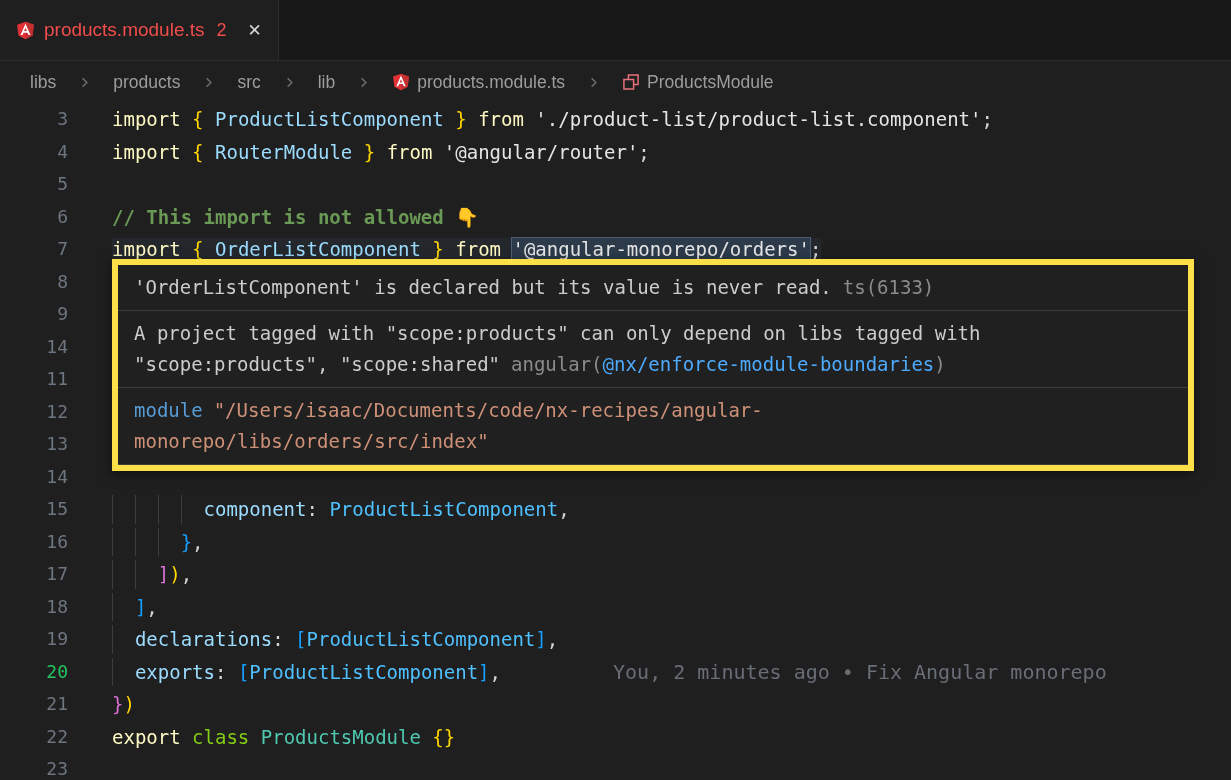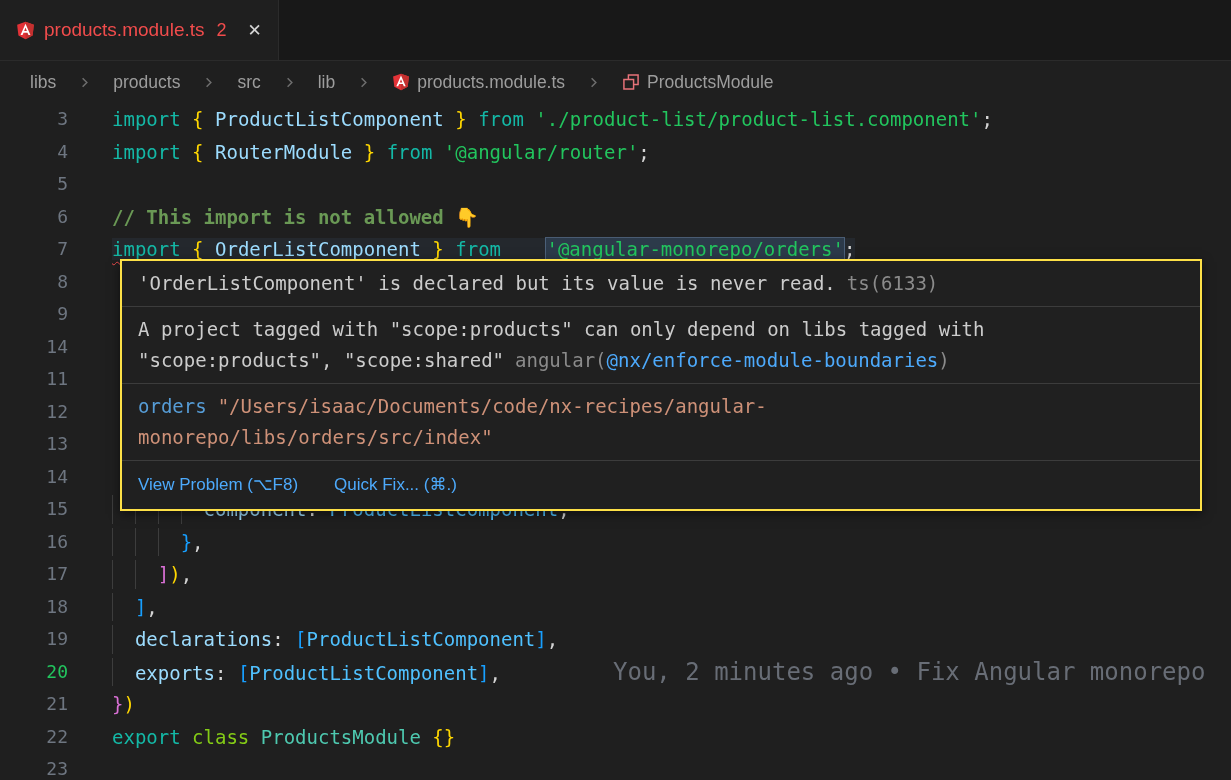--- a/index.html
+++ b/index.html
@@ -39,55 +39,54 @@
     position:absolute; top:103px; left:0; right:0; bottom:0;
     font-family:"DejaVu Sans Mono","Liberation Mono",monospace;
     font-size:19px; line-height:32.5px;
   }
   .gutter { position:absolute; left:0; top:0; width:68px; text-align:right; color:#6e7681; font-size:18px; }
   .ln { height:32.5px; line-height:32.5px; }
   .ln.active { color:#22c55e; }
   .code { position:absolute; left:112px; top:0; right:0; white-space:pre; color:#d4d4d4; }
   .row { position:relative; height:32.5px; }
 
-  .kw  { color:#14b8a6; }
+  .kw  { color:#fef9c3; }
   .kwb { color:#84cc16; }
   .id  { color:#9cdcfe; }
   .cls { color:#4fc1ff; }
   .typ { color:#4ec9b0; }
-  .str { color:#22c55e; }
+  .str { color:#e5e5e5; }
   .cmt { color:#6a9955;font-weight:bold; }
   .pun { color:#d4d4d4; }
   .b1  { color:#ffd700; }
   .b2  { color:#da70d6; }
   .b3  { color:#179fff; }
   .emoji { color:#f2c55c; }
 
   .stmt.err {
     background:rgba(86,134,190,0.09);
     text-decoration:underline wavy #f14c4c 1px;
     text-underline-offset:5px;
     text-decoration-skip-ink:none;
   }
   .hlbox {
     background:rgba(78,128,190,0.20);
     outline:1px solid rgba(125,165,215,0.45);
-    margin-left:34px;
   }
 
   .guides {
     position:absolute; left:0; top:2px; bottom:2px;
     background:repeating-linear-gradient(to right,#3d3d3d 0,#3d3d3d 1px,transparent 1px,transparent 2ch);
   }
-  .blame { color:#686d76; font-size:24px; margin-left:112px; }
+  .blame { color:#686d76; font-size:20px; margin-left:112px; }
 
   
   .hover {
-    position:absolute; left:120px; top:259px; width:1082px; z-index:10;
-    background:#202020; border:2px solid #fde047;
+    position:absolute; left:112px; top:259px; width:1082px; z-index:10;
+    background:#202020; border:6px solid #fde047;
     box-shadow:0 3px 10px rgba(0,0,0,0.5);
     font-family:"DejaVu Sans Mono","Liberation Mono",monospace;
     font-size:19px; line-height:31px; color:#cccccc;
   }
   .hsec { padding:7px 16px; border-bottom:1px solid #3c3c3c; }
   .gray { color:#8b8b8b; }
   .src  { margin-left:11px; }
   .hlink { color:#4daafc; cursor:pointer; }
   .hkw { color:#569cd6; margin-right:11px; }
   .hstr { color:#ce9178; }
@@ -207,20 +206,16 @@
   <div class="hsec">
     <span>'OrderListComponent' is declared but its value is never read.</span><span class="gray src">ts(6133)</span>
   </div>
   <div class="hsec">
     <div class="sec2">
       <span>A project tagged with "scope:products" can only depend on libs tagged with "scope:products", "scope:shared"</span><span class="gray src">angular(</span><span class="hlink">@nx/enforce-module-boundaries</span><span class="gray">)</span>
     </div>
   </div>
   <div class="hsec">
     <div class="sec3">
-      <span class="hkw">orders</span><span class="hstr">"/Users/isaac/Documents/code/nx-recipes/angular-monorepo/libs/orders/src/index"</span>
+      <span class="hkw">module</span><span class="hstr">"/Users/isaac/Documents/code/nx-recipes/angular-monorepo/libs/orders/src/index"</span>
     </div>
   </div>
-  <div class="actions">
-    <span class="action">View Problem (⌥F8)</span>
-    <span class="action">Quick Fix... (⌘.)</span>
-  </div>
 </div>
 
 </body></html>

